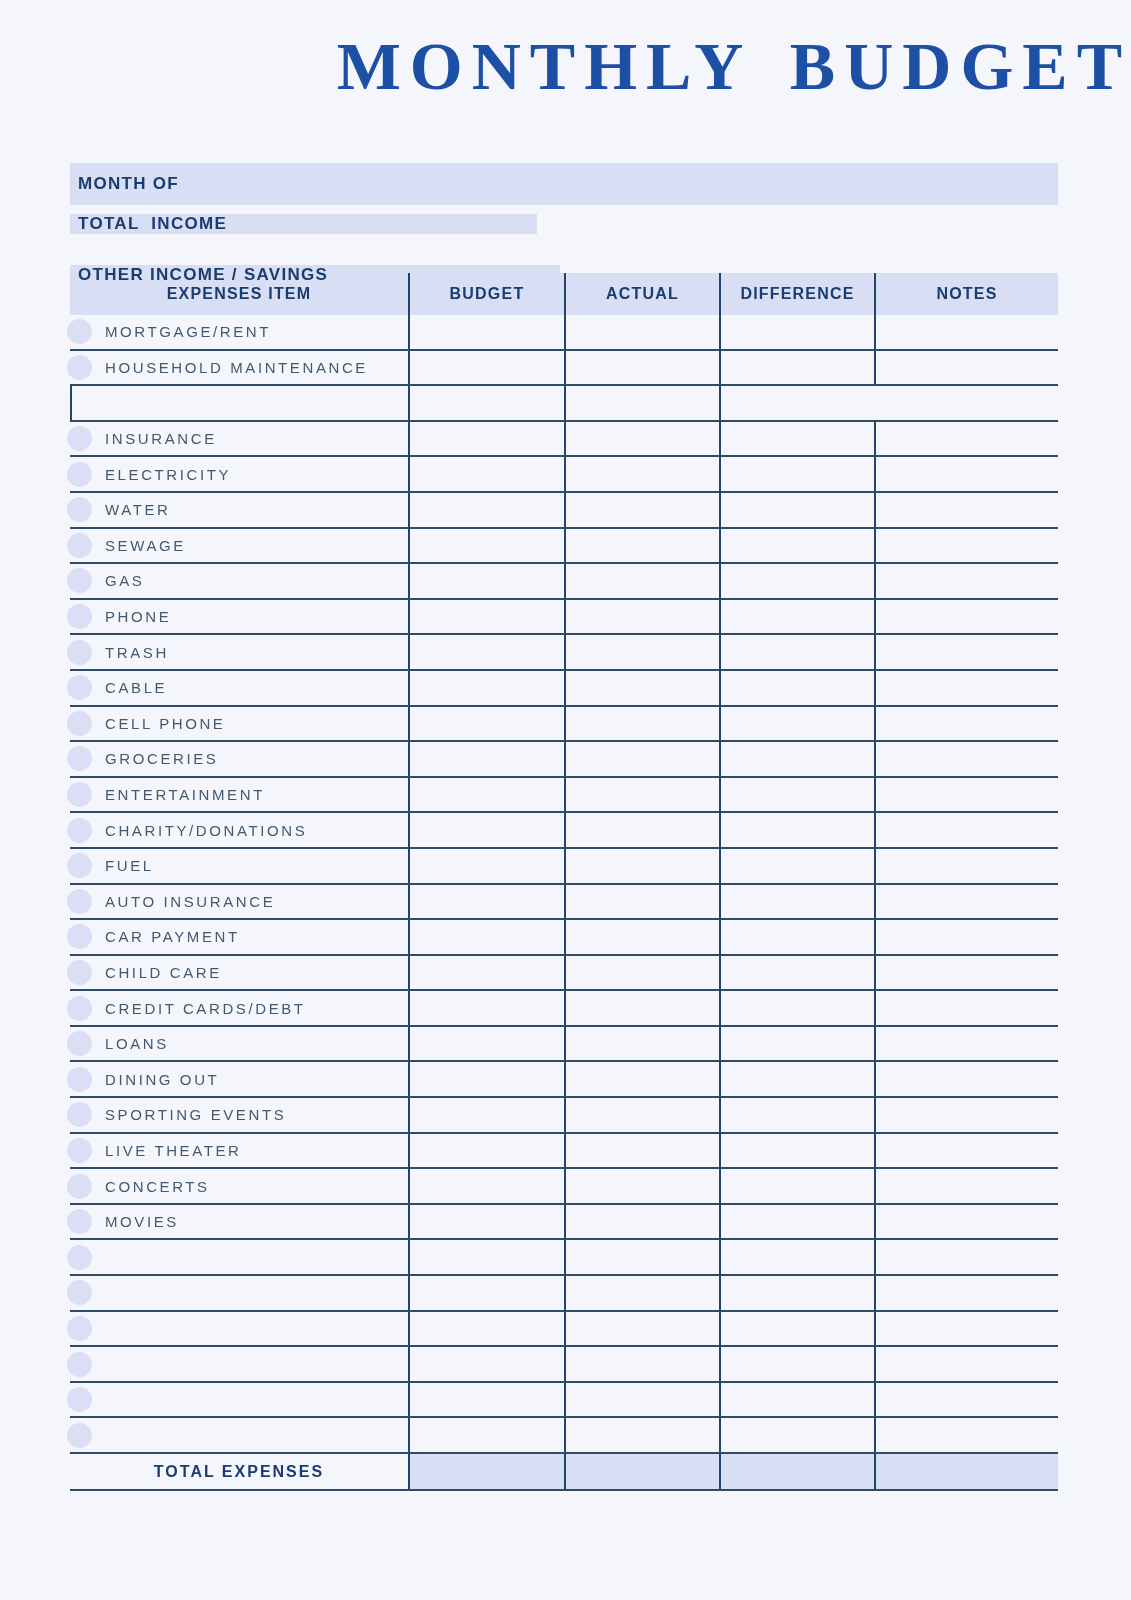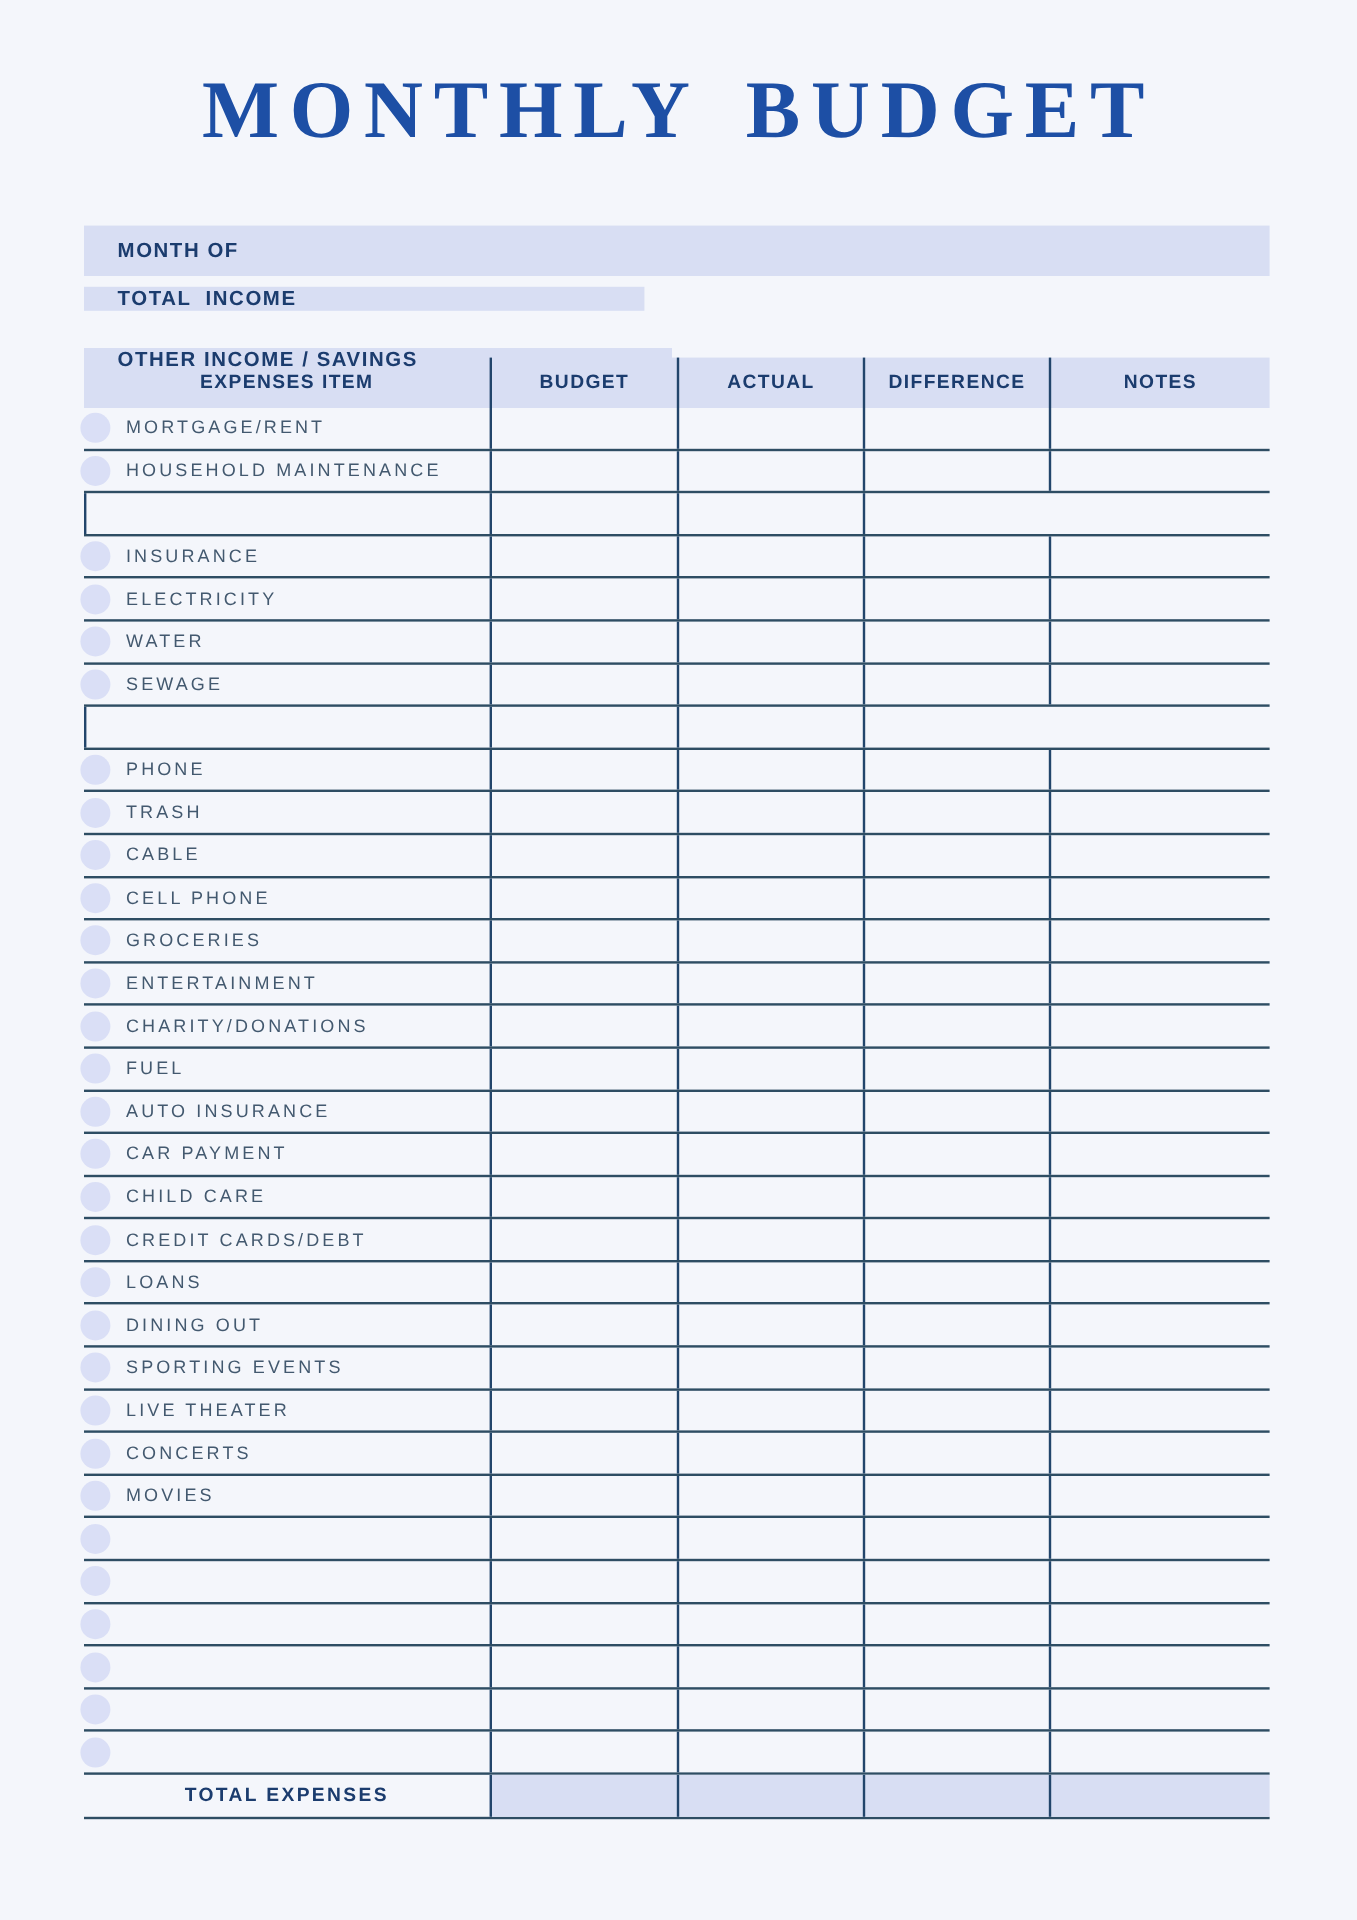--- a/index.html
+++ b/index.html
@@ -11,39 +11,39 @@
     --slate:#43596f;
     --hline:#2e4d63;
     --vline:#22456b;
   }
   *{margin:0;padding:0;box-sizing:border-box;}
   html,body{width:1131px;background:var(--page-bg);}
   body{height:1600px;overflow:hidden;font-family:"Liberation Sans",sans-serif;}
 
   .page{position:relative;width:1131px;height:1600px;background:var(--page-bg);}
 
-  .title-wrap{padding-top:57px;text-align:center;}
+  .title-wrap{padding-top:32px;text-align:right;}
   .page-title{
     font-family:"Liberation Serif",serif;
     font-weight:700;
     font-size:68px;
     line-height:1;
     letter-spacing:9px;
     word-spacing:14px;
     color:var(--title-blue);
     white-space:nowrap;
   }
 
   .content{width:988px;margin-left:70px;}
 
   .band{
     background:var(--band);
     display:flex;
     align-items:center;
-    padding-left:28px;
+    padding-left:8px;
   }
   .band-label{
     font-size:17px;
     font-weight:700;
     letter-spacing:1.3px;
     color:var(--navy);
     white-space:pre;
   }
   .band-fill{flex:1;height:100%;}
 
@@ -196,20 +196,24 @@
       <span class="bullet"></span>
       <span class="item-label">SEWAGE</span>
     </div>
     <div class="input-cell c2"></div>
     <div class="input-cell c3"></div>
     <div class="input-cell c4"></div>
     <div class="input-cell c5"></div>
   </div>
 
   <div class="trow tbody-row">
+    <div class="item-cell c1">
+      <span class="bullet"></span>
+      <span class="item-label">GAS</span>
+    </div>
     <div class="input-cell c2"></div>
     <div class="input-cell c3"></div>
     <div class="input-cell c4"></div>
     <div class="input-cell c5"></div>
   </div>
 
   <div class="trow tbody-row">
     <div class="item-cell c1">
       <span class="bullet"></span>
       <span class="item-label">PHONE</span>

